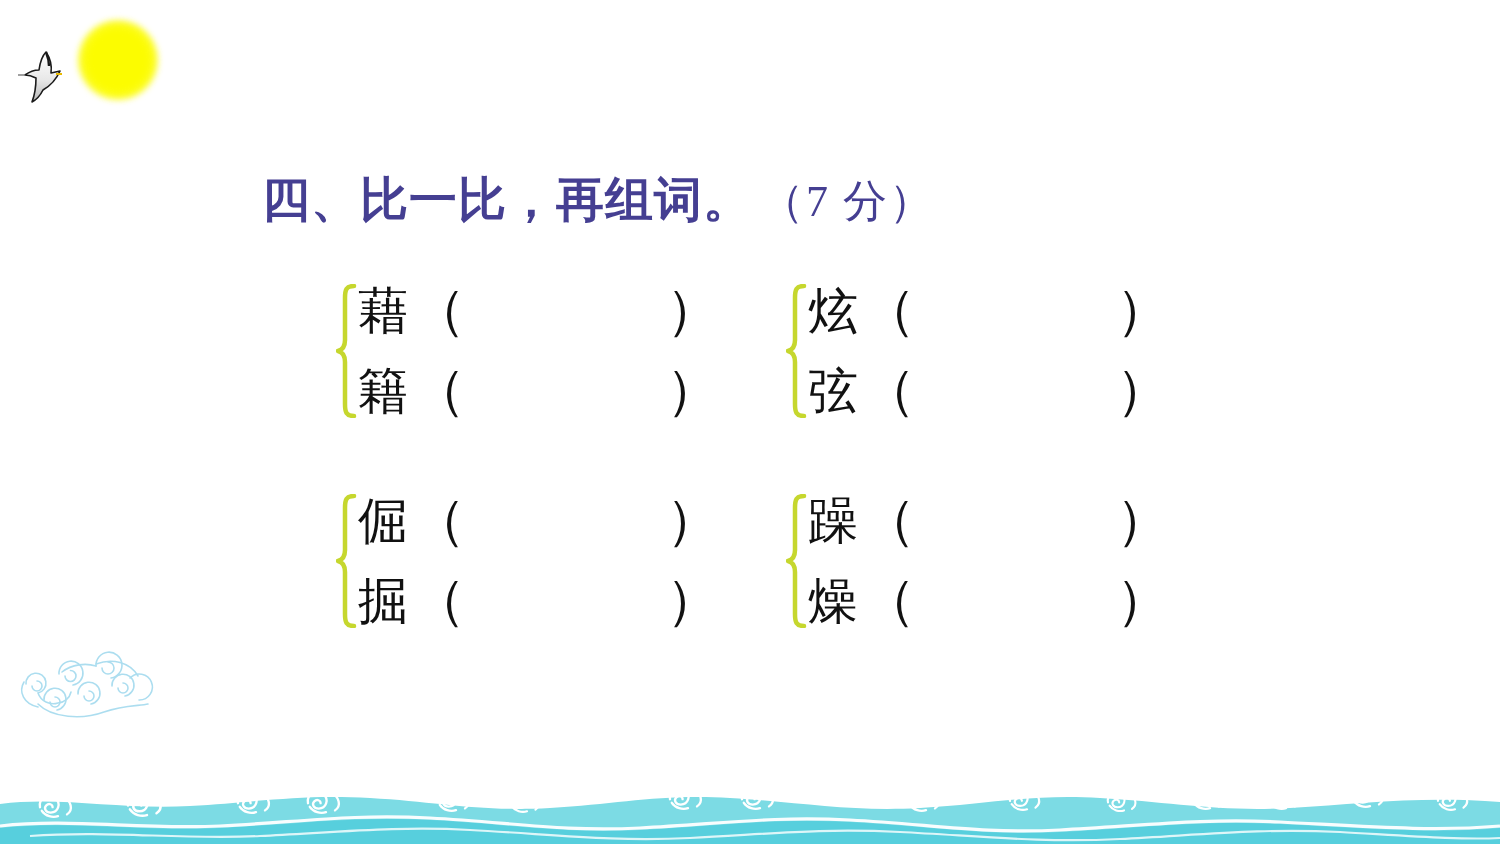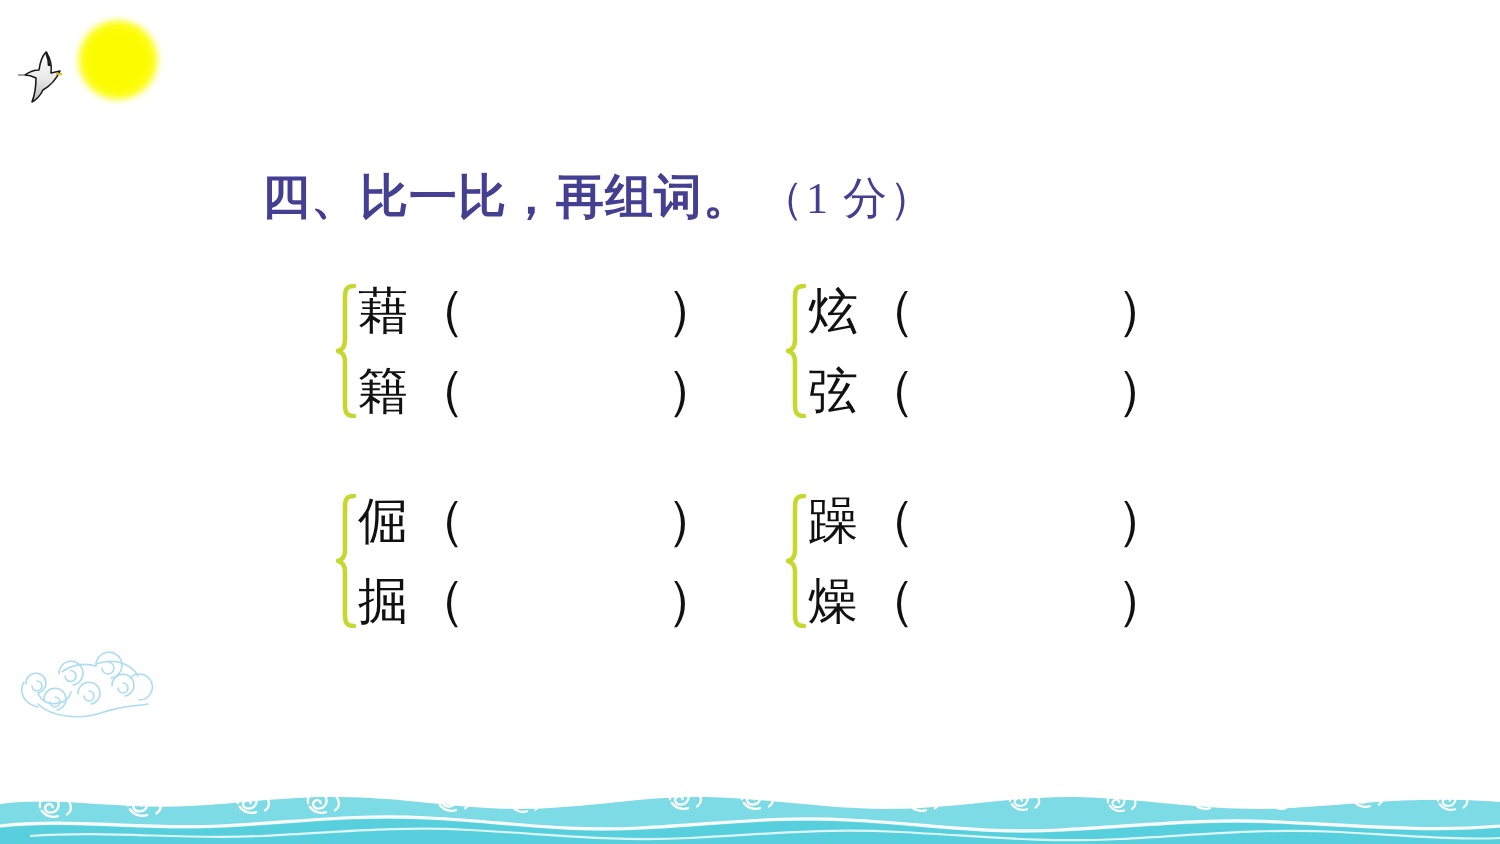--- a/index.html
+++ b/index.html
@@ -64,21 +64,21 @@
   
   .heading {
     position: absolute;
     left: 262px;
     top: 176px;
     white-space: nowrap;
     color: #453f92;
     line-height: 1;
   }
   .heading .h-main {
-    font-family: Liberation Mono, monospace;
+    font-family: Liberation Serif, serif;
     font-size: 48px;
     font-weight: bold;
     letter-spacing: 1px;
     vertical-align: baseline;
   }
   .heading .h-score {
     font-family: "Liberation Serif", "DejaVu Serif", serif;
     font-size: 44px;
     font-weight: normal;
     letter-spacing: 2px;
@@ -195,21 +195,21 @@
         <path d="M126 40 a13 13 0 1 1 9 22"></path>
         <path d="M34 66 c 14 14, 44 16, 66 8 c 20 -7, 36 -6, 44 -8"></path>
         <path d="M20 44 c -6 10, 0 22, 14 25"></path>
         <path d="M92 26 c 16 -6, 34 -2, 42 12"></path>
         <path d="M58 34 c 10 -8, 24 -9, 34 -6"></path>
       </g>
     </svg>
   </div>
 
   <div class="heading">
-    <span class="h-main">四、比一比，再组词。</span><span class="h-score">（1 分）</span>
+    <span class="h-main">四、比一比，再组词。</span><span class="h-score">（7 分）</span>
   </div>
 
   <div class="grid">
 
     <div class="grid-row">
 
       <div class="pair">
         <div class="brace">
           <svg viewBox="0 0 22 134" xmlns="http://www.w3.org/2000/svg">
             <path d="M18 2 C 10 2, 9 6, 9 14 L 9 56 C 9 63, 6 66, 2 67

